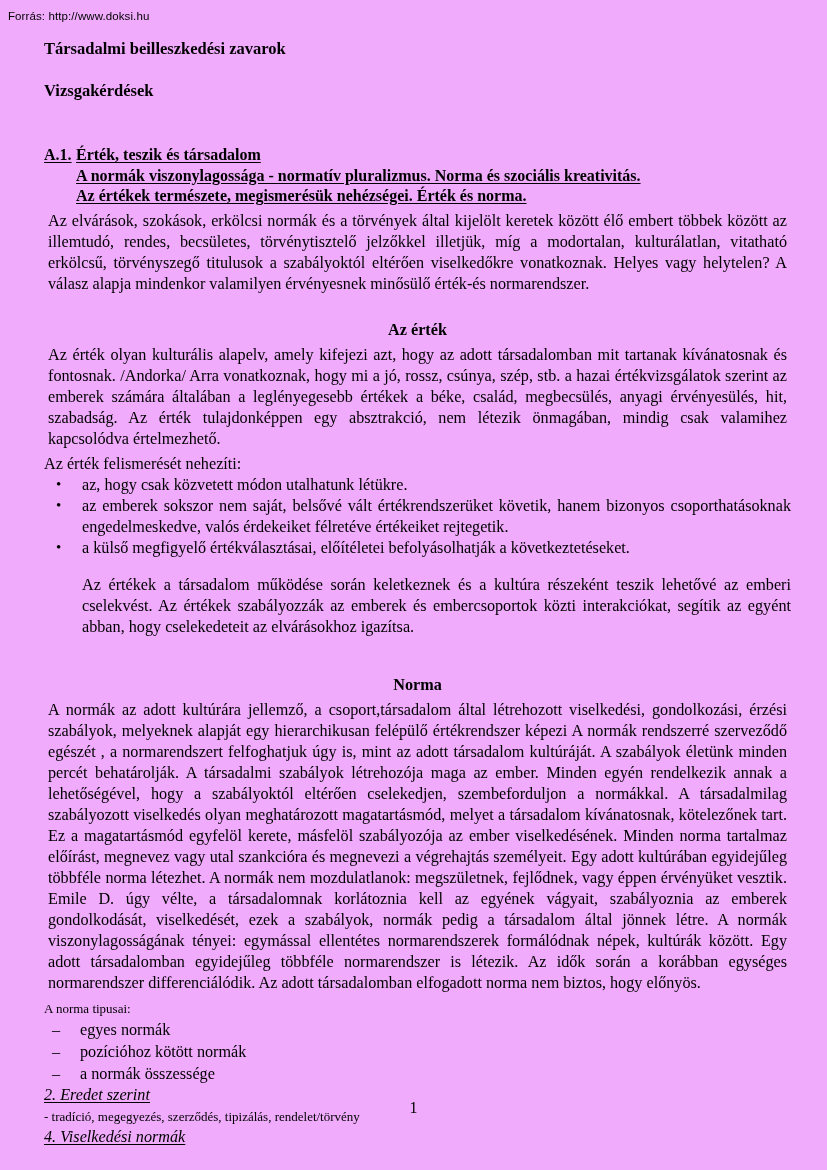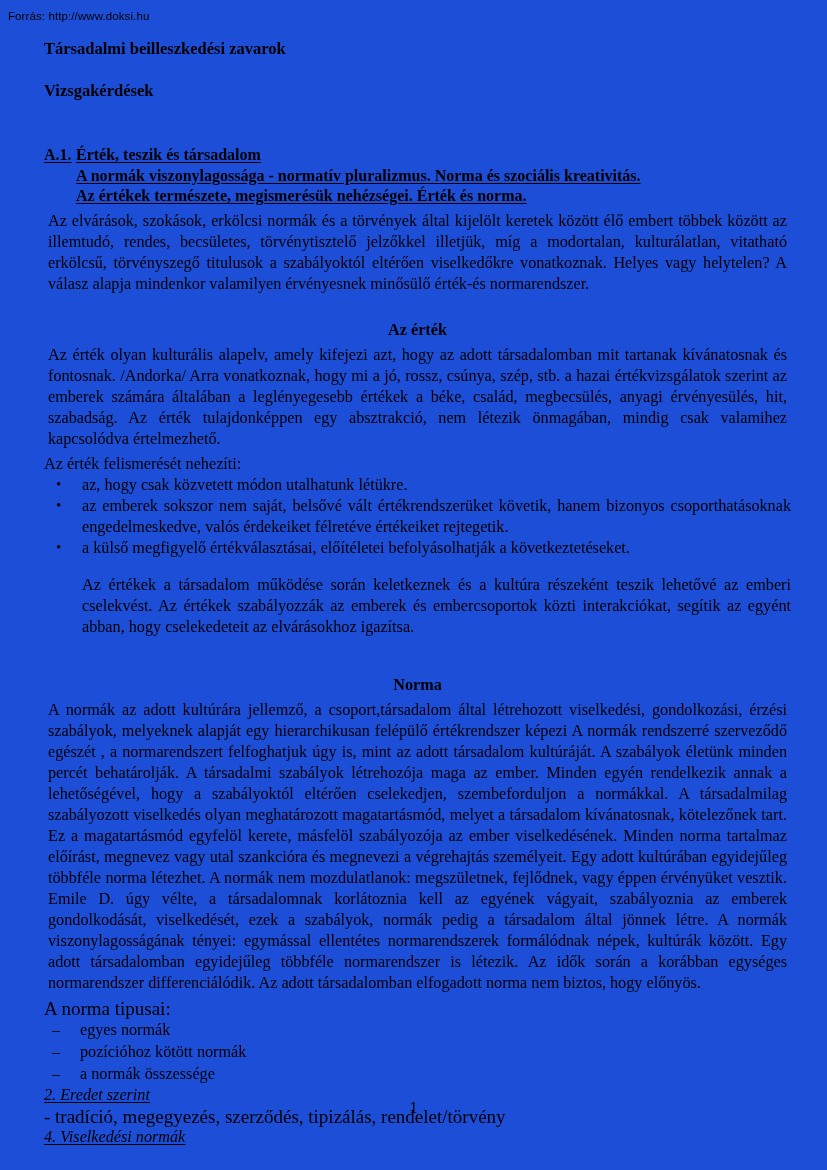--- a/index.html
+++ b/index.html
@@ -5,21 +5,21 @@
 <style>
   html, body {
     margin: 0;
     padding: 0;
     background: #ffffff;
   }
   .page {
     position: relative;
     width: 827px;
     height: 1170px;
-    background: #1d4ed8;
+    background: #f0abfc;
     overflow: hidden;
     font-family: "Liberation Serif", "DejaVu Serif", serif;
     color: #000000;
     box-sizing: border-box;
   }
   .source-line {
     position: absolute;
     top: 10px;
     left: 8px;
     font-family: "Liberation Sans", "DejaVu Sans", sans-serif;
@@ -132,21 +132,21 @@
     font-size: 16.2px;
     line-height: 22px;
   }
   ul.dashes > li::before {
     content: "\2013";
     position: absolute;
     left: 0;
     top: 0;
   }
   .plain-line {
-    font-size: 19px;
+    font-size: 13px;
     line-height: 21px;
     margin: 0;
   }
   .page-number {
     position: absolute;
     left: 0;
     right: 0;
     top: 1098px;
     text-align: center;
     font-size: 16px;

